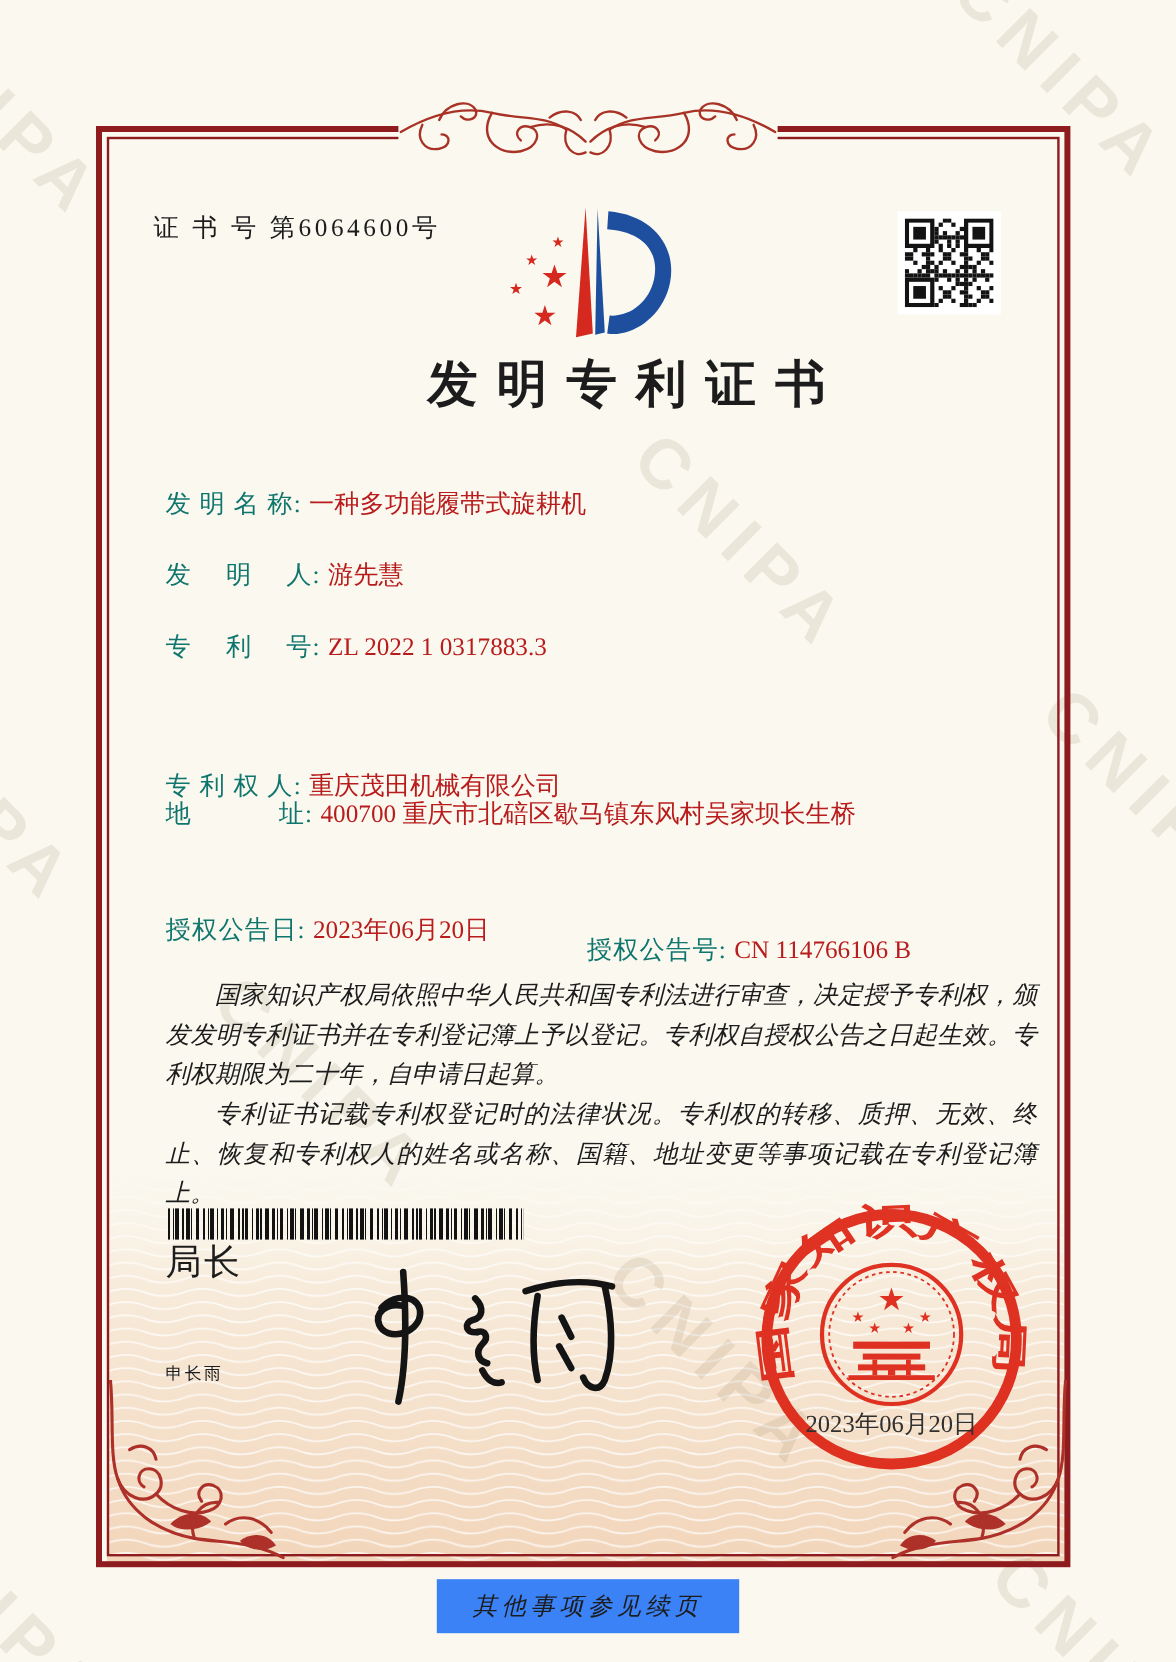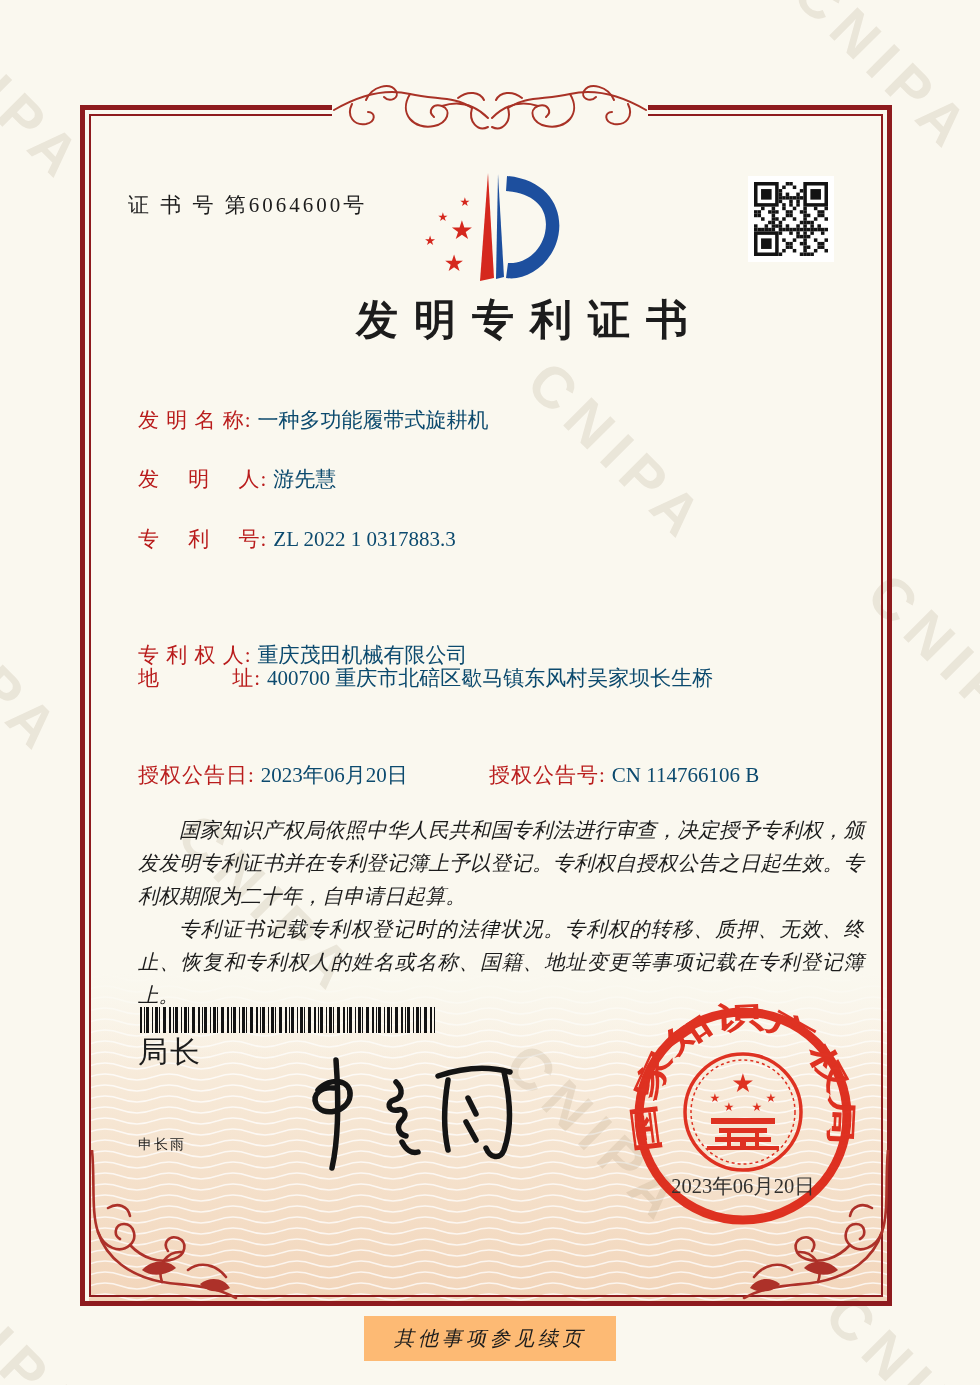--- a/index.html
+++ b/index.html
@@ -21,47 +21,47 @@
   #band{left:89px;top:972px;width:802px;height:334px;z-index:1;}
   
   .frame-outer{left:80px;top:105px;width:812px;height:1201px;border:5px solid #8e1b1e;z-index:3;box-sizing:border-box;}
   .frame-inner{left:89px;top:114px;width:794px;height:1183px;border:2px solid #8e1b1e;z-index:3;box-sizing:border-box;}
   .orn-top{left:318px;top:76px;width:344px;height:68px;z-index:4;}
   .orn-corner{width:160px;height:158px;z-index:4;}
   #orn-bl{left:84px;top:1150px;}
   #orn-br{left:736px;top:1150px;transform:scaleX(-1);}
   
   .z{z-index:5;}
-  #cert-no{left:128px;top:176px;font-size:21px;letter-spacing:3px;margin-top:15px;}
+  #cert-no{left:128px;top:176px;font-size:21px;letter-spacing:3px;}
   #logo{left:405px;top:150px;width:170px;height:142px;}
   #qr{left:748px;top:176px;width:86px;height:86px;background:#fff;padding:6px;box-sizing:border-box;}
   #title{left:0;top:292px;width:980px;text-align:center;font-size:42px;font-weight:700;letter-spacing:16px;text-indent:16px;padding-left:32px;}
   .field-row{left:138px;font-size:21px;white-space:nowrap;}
-  .field-label{letter-spacing:1px;color:#b91c1c;}
-  .field-value{margin-left:6px;color:#0c4a6e;}
-  #grant-row .pair2{position:absolute;left:351px;top:0;white-space:nowrap;}
+  .field-label{letter-spacing:1px;color:#0f766e;}
+  .field-value{margin-left:6px;color:#b91c1c;}
+  #grant-row .pair2{position:absolute;left:351px;top:16px;white-space:nowrap;}
   #paras{left:138px;top:814px;width:726px;font-size:20.5px;line-height:33px;font-style:italic;text-align:justify;}
   #paras p{margin:0;text-indent:2em;}
   #paras p + p{}
   #barcode{
     left:140px;top:1007px;width:296px;height:26px;
     background-image:repeating-linear-gradient(90deg,
       #121212 0 2px,transparent 2px 4px,#121212 4px 5px,transparent 5px 6px,
       #121212 6px 9px,transparent 9px 12px,#121212 12px 13px,transparent 13px 15px,
       #121212 15px 18px,transparent 18px 19px,#121212 19px 20px,transparent 20px 23px,
       #121212 23px 26px,transparent 26px 29px);
   }
   #signer-title{left:138px;top:1032px;font-size:30px;letter-spacing:2px;font-family:Liberation Mono, monospace;}
   #signer-name{left:138px;top:1136px;font-size:14px;letter-spacing:2px;font-family:"Liberation Sans","DejaVu Sans",sans-serif;}
   #signature{left:278px;top:1046px;width:250px;height:132px;}
   #seal{left:627px;top:1000px;width:232px;height:232px;}
   #page-info{left:0;top:1265px;width:944px;text-align:center;font-size:17px;letter-spacing:1px;}
   #note-box{
     left:50%;top:1316px;transform:translateX(-50%);
-    background:#fdba74;padding:9px 30px;font-size:20px;font-style:italic;
+    background:#3b82f6;padding:9px 30px;font-size:20px;font-style:italic;
     letter-spacing:4px;white-space:nowrap;
   }
 </style>
 </head>
 <body>
 
 <div class="abs" style="inset:0">
 
   <div class="wm" style="left:-60px;top:-12px">CNIPA</div>
   <div class="wm" style="left:828px;top:-42px">CNIPA</div>

